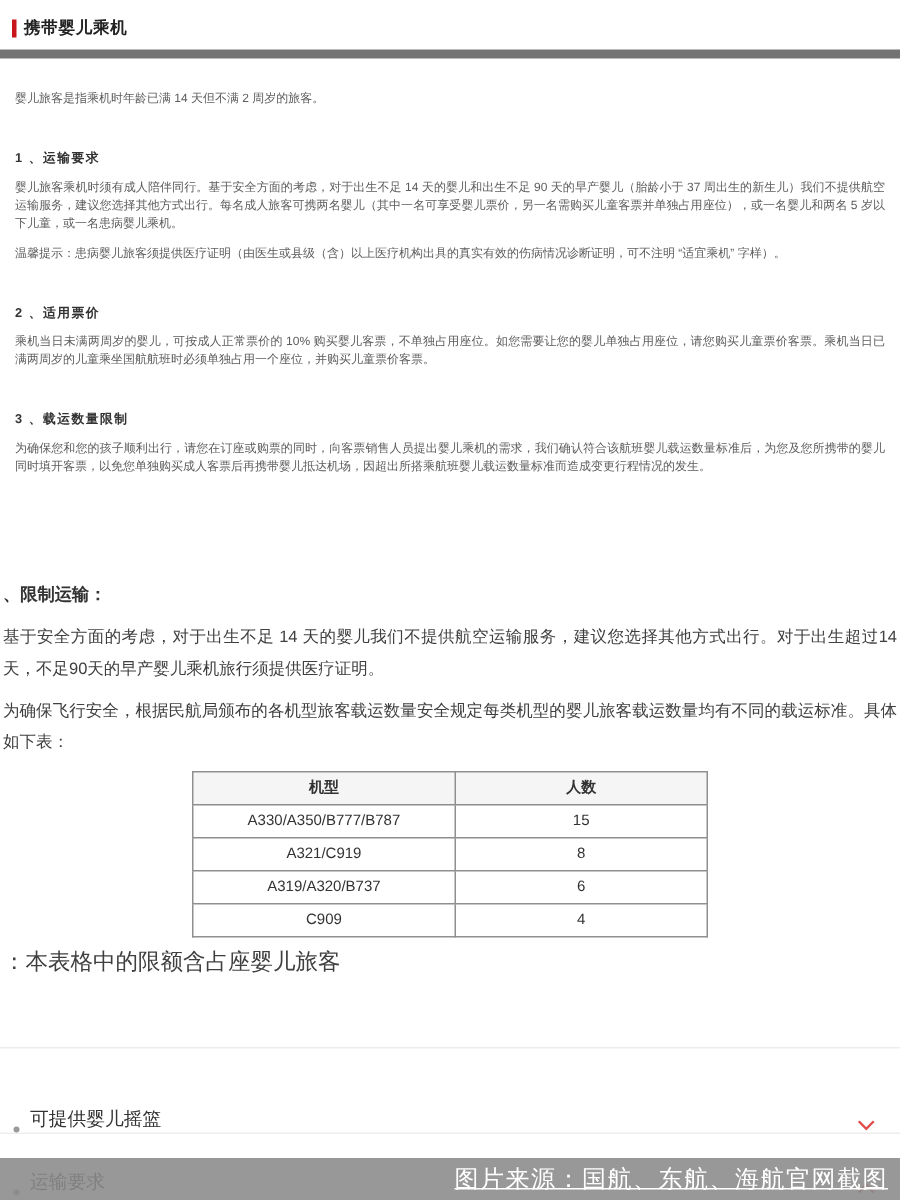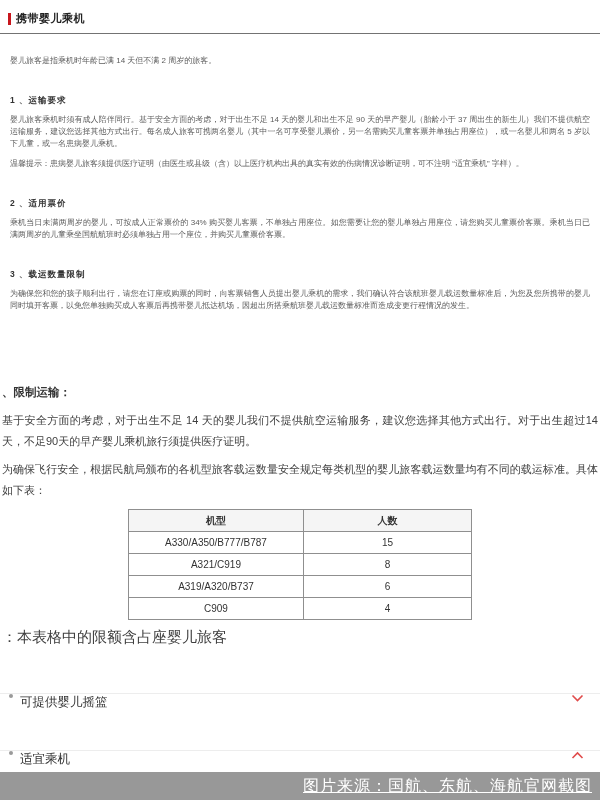--- a/index.html
+++ b/index.html
@@ -4,21 +4,21 @@
 <style>
   * { margin:0; padding:0; box-sizing:border-box; }
   html,body { width:600px; }
   body {
     width:600px; height:800px; overflow:hidden; position:relative;
     background:#ffffff;
     font-family:"Liberation Sans","DejaVu Sans",sans-serif;
     color:#333;
   }
   
-  .doc-header { display:flex; align-items:center; padding:11px 8px 7px 8px; border-bottom:1px solid #737373; }
+  .doc-header { display:flex; align-items:center; padding:11px 8px 7px 8px; border-bottom:6px solid #737373; }
   .red-bar { width:3px; height:12px; background:#c8161d; margin-right:5px; flex:0 0 auto; }
   .doc-title { font-size:11px; font-weight:bold; color:#222; letter-spacing:.5px; }
 
   
   .s1 { padding:0 10px; font-size:8px; color:#5c5c5c; }
   .s1 .intro { margin-top:21px; }
   .s1 h3 { font-size:8.5px; font-weight:bold; color:#333; margin:28px 0 7px 0; letter-spacing:1px; }
   .s1 p { line-height:12px; margin:0 0 8px 0; text-align:justify; }
   .s1 .tip { margin-top:2px; }
 
@@ -26,21 +26,21 @@
   .s2 { margin-top:70px; padding:0 2px; font-size:11px; color:#3f3f3f; line-height:21px; }
   .s2 .s2-heading { font-weight:bold; color:#333; font-size:11.5px; }
   .s2 p { margin-top:7px; text-align:justify; }
   .s2 table { width:344px; margin:8px auto 0 auto; border-collapse:collapse; font-size:10px; color:#333; }
   .s2 th, .s2 td { border:1px solid #8f8f8f; text-align:center; height:19px; }
   .s2 th { background:#f5f5f5; font-weight:bold; height:18px; }
   .s2 .table-note { margin-top:6px; font-size:15px; color:#3f3f3f; }
 
   
   .accordion { margin-top:46px; border-top:1px solid #ededed; }
-  .acc-header { display:flex; align-items:flex-start; padding:0 16px 0 8px; cursor:pointer; }
+  .acc-header { display:flex; align-items:flex-end; padding:0 16px 0 8px; cursor:pointer; }
   .acc-header.first { height:57px; border-bottom:1px solid #ededed; }
   .acc-header.second { height:41px; }
   .bullet { width:4px; height:4px; border-radius:50%; background:#9a9a9a; margin:0 7px 0 1px; flex:0 0 auto; }
   .acc-title { font-size:12.5px; color:#333; flex:1 1 auto; }
   .chevron { flex:0 0 auto; display:flex; align-items:center; }
   .acc-content { padding:2px 2px 40px 2px; font-size:10px; line-height:20px; color:#4a4a4a; }
   .acc-content p { text-indent:2em; text-align:justify; margin:2px 0; }
 
   
   .watermark {
@@ -60,21 +60,21 @@
 </div>
 
 <div class="s1">
   <p class="intro">婴儿旅客是指乘机时年龄已满 14 天但不满 2 周岁的旅客。</p>
 
   <h3>1 、运输要求</h3>
   <p>婴儿旅客乘机时须有成人陪伴同行。基于安全方面的考虑，对于出生不足 14 天的婴儿和出生不足 90 天的早产婴儿（胎龄小于 37 周出生的新生儿）我们不提供航空运输服务，建议您选择其他方式出行。每名成人旅客可携两名婴儿（其中一名可享受婴儿票价，另一名需购买儿童客票并单独占用座位），或一名婴儿和两名 5 岁以下儿童，或一名患病婴儿乘机。</p>
   <p class="tip">温馨提示：患病婴儿旅客须提供医疗证明（由医生或县级（含）以上医疗机构出具的真实有效的伤病情况诊断证明，可不注明 “适宜乘机” 字样）。</p>
 
   <h3>2 、适用票价</h3>
-  <p>乘机当日未满两周岁的婴儿，可按成人正常票价的 34% 购买婴儿客票，不单独占用座位。如您需要让您的婴儿单独占用座位，请您购买儿童票价客票。乘机当日已满两周岁的儿童乘坐国航航班时必须单独占用一个座位，并购买儿童票价客票。</p>
+  <p>乘机当日未满两周岁的婴儿，可按成人正常票价的 10% 购买婴儿客票，不单独占用座位。如您需要让您的婴儿单独占用座位，请您购买儿童票价客票。乘机当日已满两周岁的儿童乘坐国航航班时必须单独占用一个座位，并购买儿童票价客票。</p>
 
   <h3>3 、载运数量限制</h3>
   <p>为确保您和您的孩子顺利出行，请您在订座或购票的同时，向客票销售人员提出婴儿乘机的需求，我们确认符合该航班婴儿载运数量标准后，为您及您所携带的婴儿同时填开客票，以免您单独购买成人客票后再携带婴儿抵达机场，因超出所搭乘航班婴儿载运数量标准而造成变更行程情况的发生。</p>
 </div>
 
 <div class="s2">
   <div class="s2-heading">、限制运输：</div>
   <p>基于安全方面的考虑，对于出生不足 14 天的婴儿我们不提供航空运输服务，建议您选择其他方式出行。对于出生超过14天，不足90天的早产婴儿乘机旅行须提供医疗证明。</p>
   <p>为确保飞行安全，根据民航局颁布的各机型旅客载运数量安全规定每类机型的婴儿旅客载运数量均有不同的载运标准。具体如下表：</p>
 
@@ -115,21 +115,21 @@
     <span class="acc-title">可提供婴儿摇篮</span>
     <span class="chevron">
       <svg width="13" height="9" viewBox="0 0 13 9">
           <polyline points="1.5,1.5 6.5,6.5 11.5,1.5" fill="none" stroke="#e04c4c" stroke-width="1.6"></polyline>
         </svg>
     </span>
   </div>
 
   <div class="acc-header second">
     <span class="bullet"></span>
-    <span class="acc-title">适宜乘机</span>
+    <span class="acc-title">运输要求</span>
     <span class="chevron">
       <svg width="13" height="9" viewBox="0 0 13 9">
           <polyline points="1.5,7 6.5,2 11.5,7" fill="none" stroke="#e04c4c" stroke-width="1.6"></polyline>
         </svg>
     </span>
   </div>
 
   <div class="acc-content">
       <p>1、为确保飞行安全，根据民航局颁布的各机型旅客载运数量安全规定，每类机型每条航线的婴儿旅客载运数量均有不同的载运标准。</p>
     </div>

